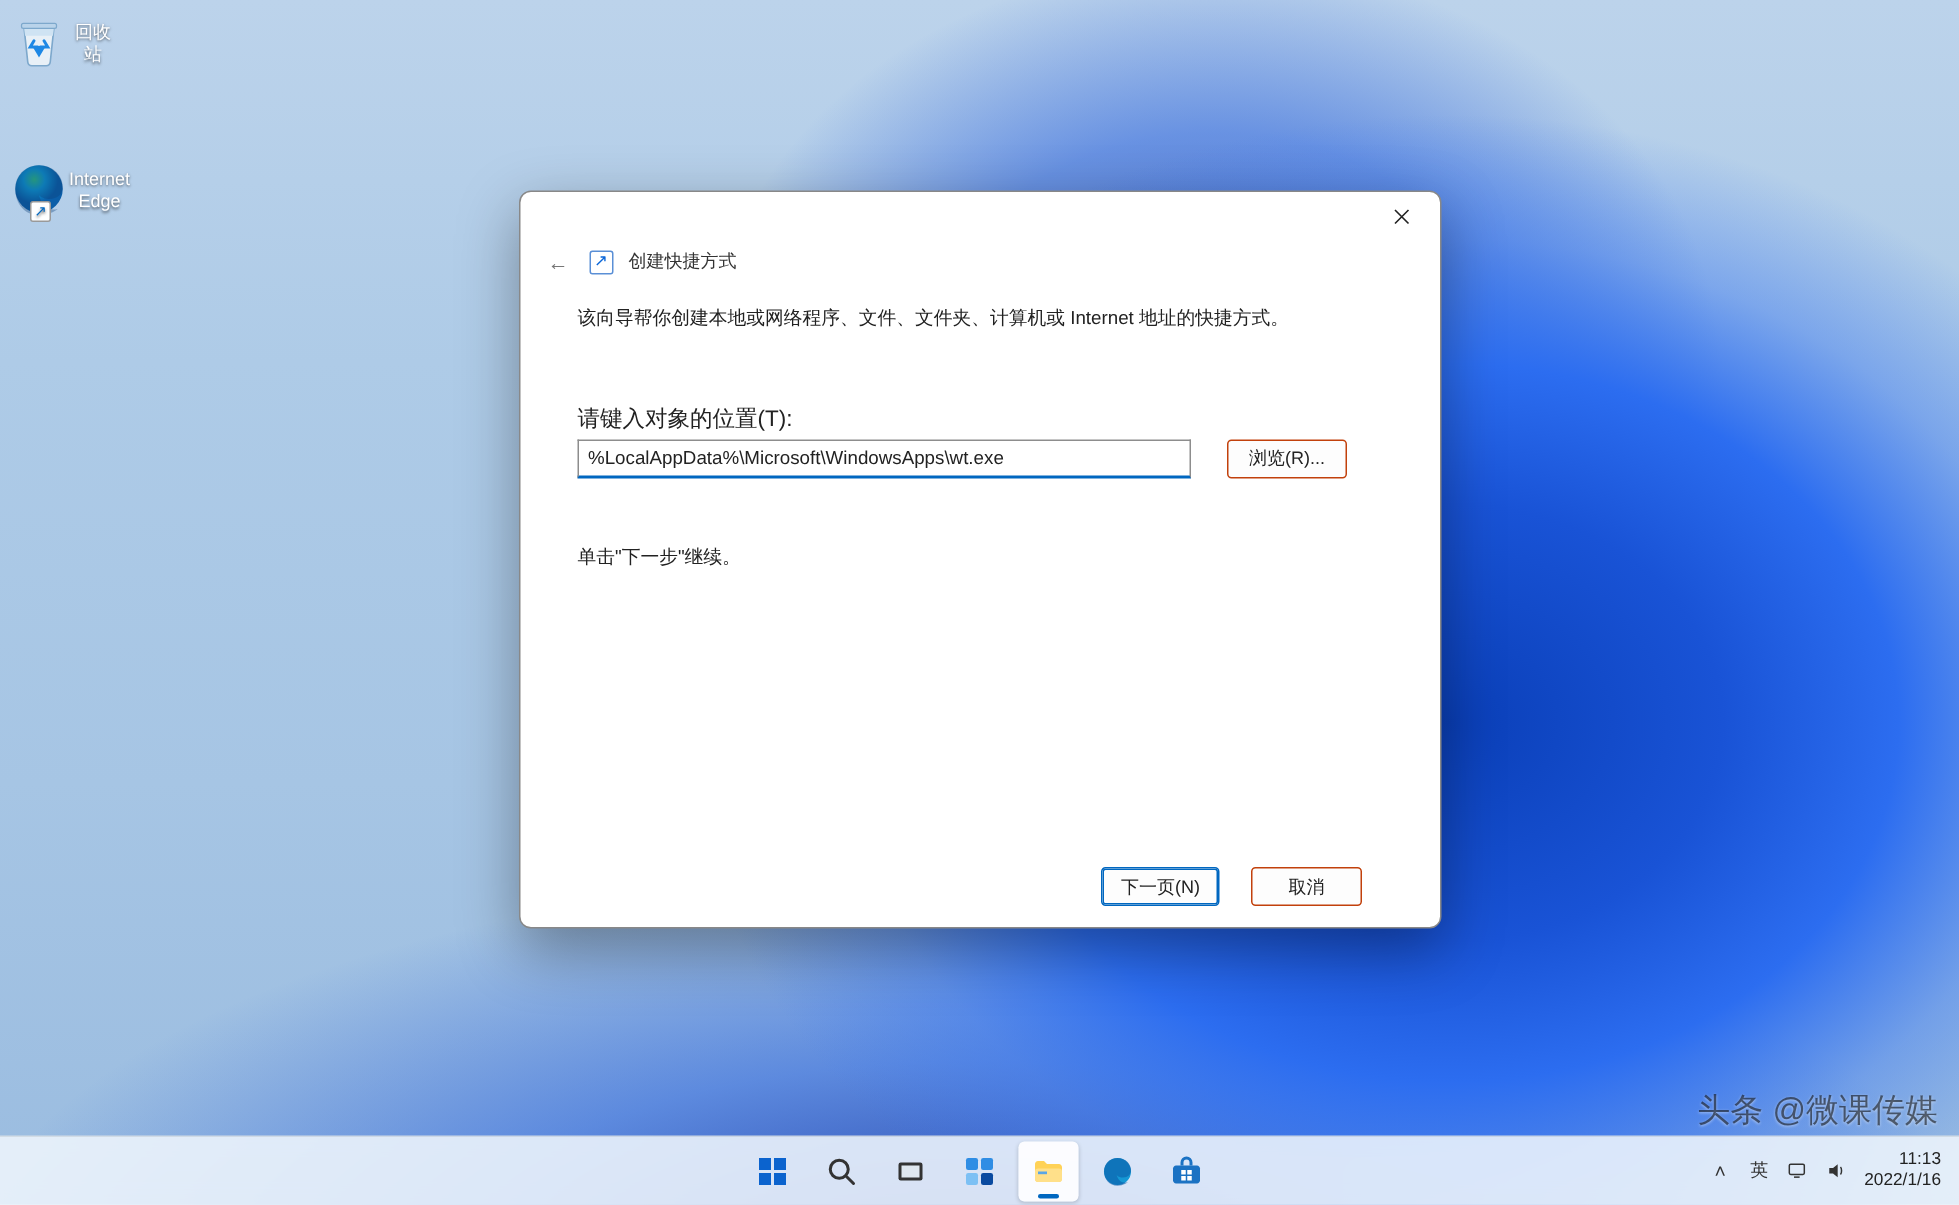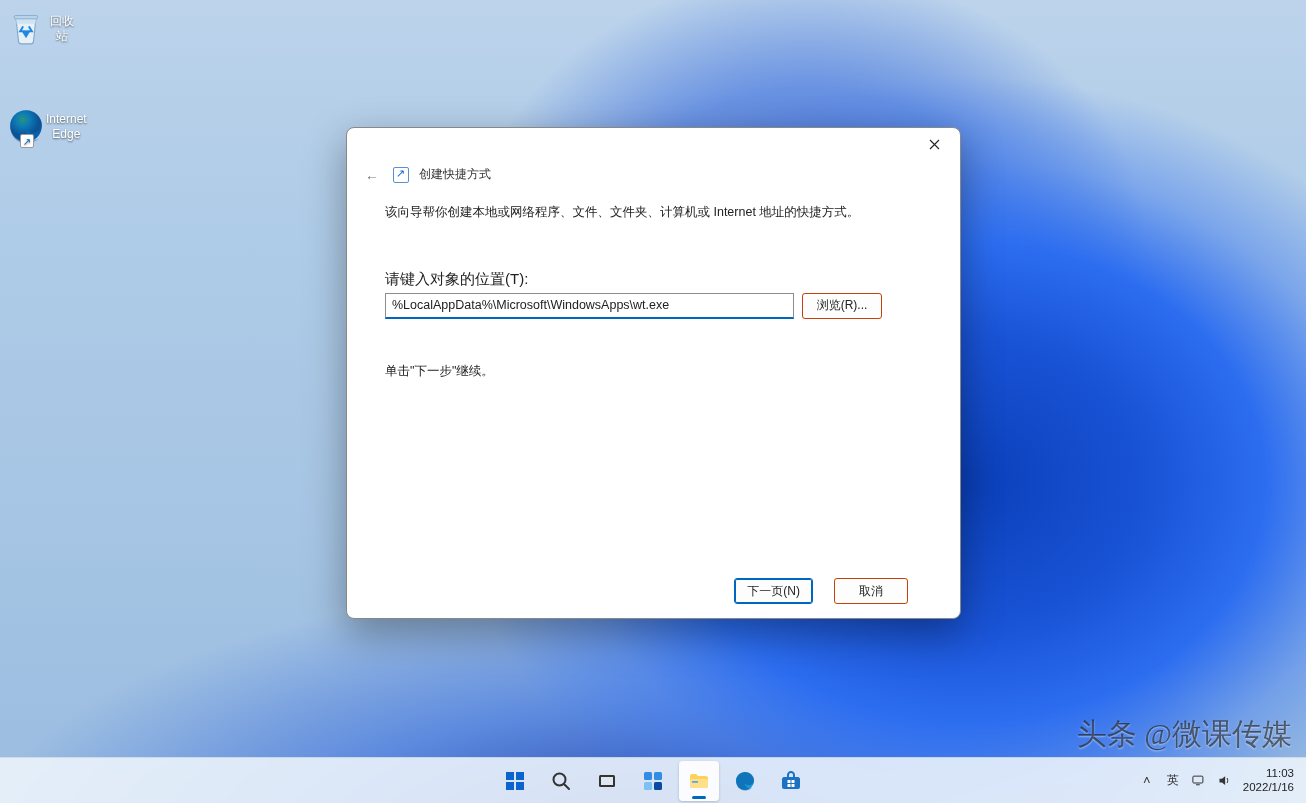--- a/index.html
+++ b/index.html
@@ -51,21 +51,21 @@
       display:flex; align-items:center; gap:10px; padding: 6px 14px 16px 14px; font-size:12px; color:#333;
     }
     .dialog-back { width:22px; text-align:center; color:#777; font-size:14px; cursor:default; }
     .dialog-smicon { width:16px; height:16px; border:1px solid #5a8fd6; border-radius:2px; position:relative; }
     .dialog-smicon::after{content:"↗"; position:absolute; left:2px; top:-1px; font-size:11px; color:#0a66d8;}
 
     .dialog-body { padding: 4px 38px 0 38px; display:flex; flex-direction:column; flex:1; }
     .heading { color:#0a4aa0; font-size:15px; margin: 18px 0 28px 0; font-weight:400;}
     .desc { font-size:12.5px; color:#222; line-height:1.5; margin-bottom: 48px; }
     .field-label { font-size:15px; color:#222; margin-bottom:4px; }
-    .field-row { display:flex; gap:8px; align-items:center; }
+    .field-row { display:flex; gap:24px; align-items:center; }
     .text-input {
       flex:0 0 409px; height:26px; border:1px solid #8d8d8d; border-bottom:2px solid #0067c0;
       padding:0 6px; font-size:12.5px; color:#222; outline:none; background:#fff;
     }
     .browse-btn, .wiz-btn {
       height:26px; min-width:80px; padding:0 12px; background:#fdfdfd;
       border:1px solid #c2410c; border-radius:3px; font-size:12px; color:#222; cursor:pointer;
     }
     .wiz-btn.default { border-color:#0067c0; box-shadow: inset 0 0 0 1px #0067c0; }
 
@@ -91,22 +91,22 @@
     .task-item svg{ width:24px; height:24px; }
 
     .systray {
       position:absolute; right:6px; bottom:0; height:46px; display:flex; align-items:center;
       gap:10px; font-size:11.5px; color:#222; padding:0 6px;
     }
     .tray-icon{ width:16px; height:16px; display:flex;align-items:center;justify-content:center; color:#333; font-size:13px;}
     .clock{ text-align:right; line-height:14px; font-size:11.5px; }
 
     .watermark{
-      position:absolute; right:14px; bottom:48px; font-size:30px; color:rgba(0,0,0,.55);
-      text-shadow:0 1px 2px rgba(255,255,255,.5); font-weight:500; pointer-events:none;font-family:Liberation Serif, serif;
+      position:absolute; right:14px; bottom:48px; font-size:22px; color:rgba(0,0,0,.55);
+      text-shadow:0 1px 2px rgba(255,255,255,.5); font-weight:500; pointer-events:none;
     }
   </style>
 </head>
 <body>
 
 <div class="desktop">
 
   <div class="desktop-icon" style="left:6px; top:6px;">
     <div class="icon-box recycle-svg">
       <svg viewBox="0 0 48 48">
@@ -245,18 +245,18 @@
             <rect x="8" y="18" width="6" height="1.6" fill="#333"></rect>
           </svg>
       </span>
       <span class="tray-icon">
         <svg width="15" height="15" viewBox="0 0 24 24">
             <path fill="#333" d="M4 9h4l5-4v14l-5-4H4z"></path>
             <path fill="none" stroke="#333" stroke-width="1.6" d="M16 8c1.5 1.5 1.5 6.5 0 8"></path>
           </svg>
       </span>
       <div class="clock">
-        <div>11:03</div>
+        <div>11:13</div>
         <div>2022/1/16</div>
       </div>
     </div>
   </div>
 </div>
 
 </body></html>

